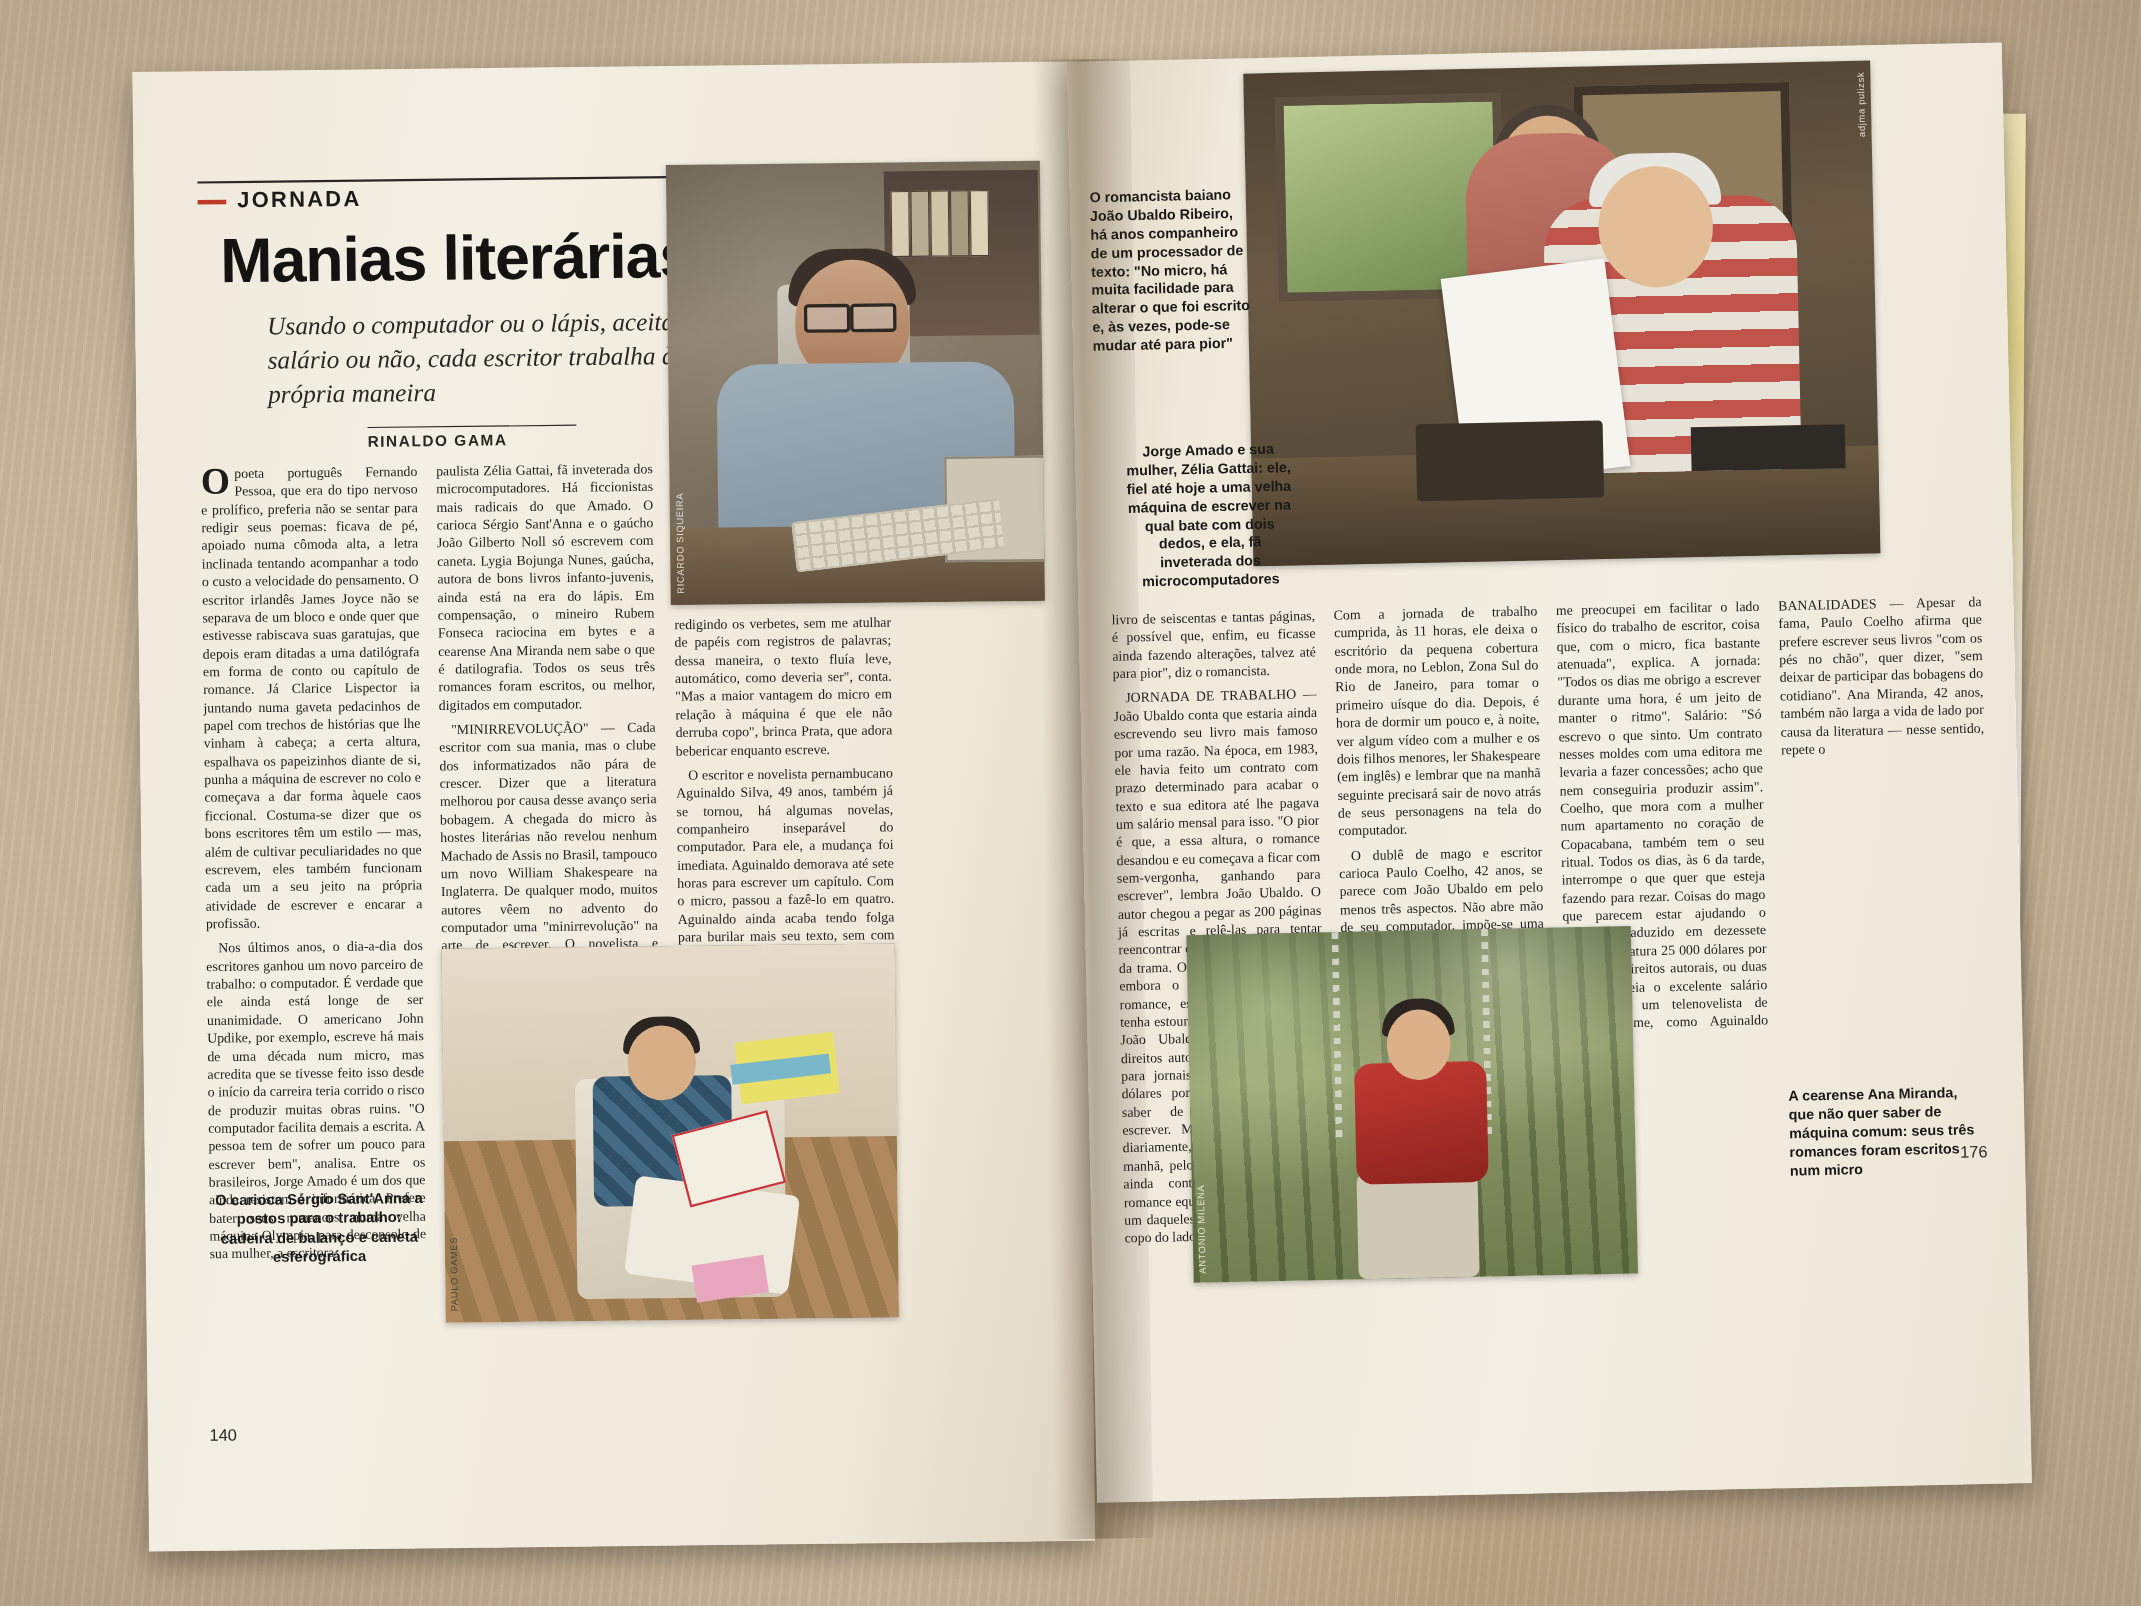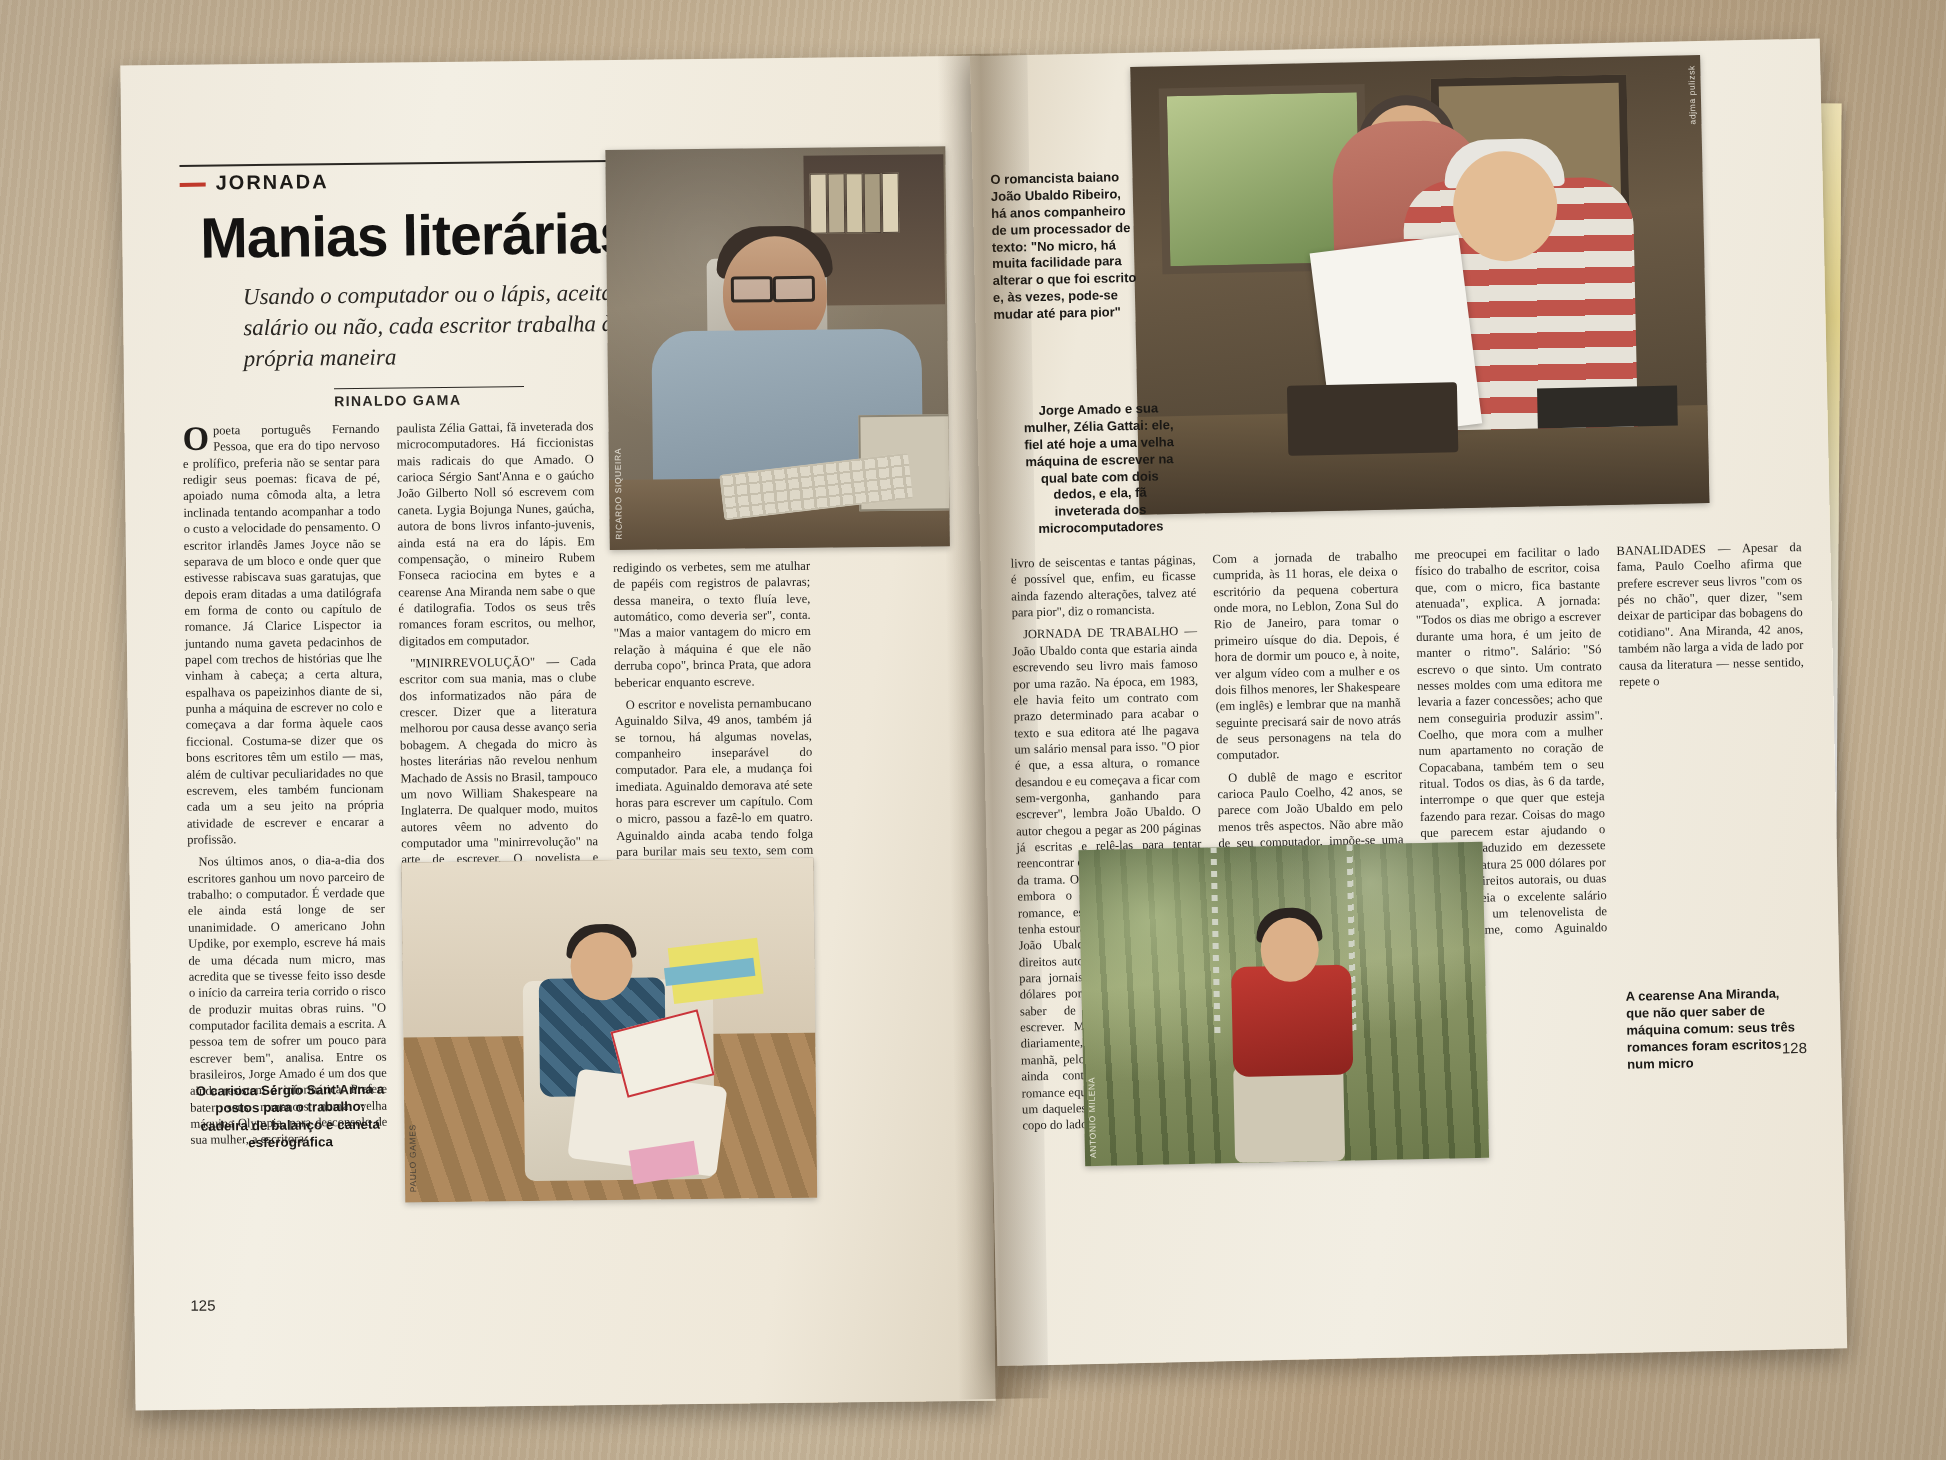--- a/index.html
+++ b/index.html
@@ -275,21 +275,21 @@
       <div class="legs"></div>
       <div class="bks"></div>
       <div class="bks2"></div>
       <div class="mag"></div>
       <div class="pink"></div>
       <div class="credit dark" style="left:3px;bottom:10px;">PAULO GAMES</div>
     </div>
 
     <div class="caption" id="cap-sergio" style="left:58px;top:1018px;width:200px;text-align:center;">O carioca Sérgio Sant'Anna a postos para o trabalho: cadeira de balanço e caneta esferográfica</div>
 
-    <div class="folio" style="left:56px;top:1232px;">125</div>
+    <div class="folio" style="left:56px;top:1232px;">140</div>
   </div>
 
   <div class="page" id="page-right">
 
     <div class="photo" id="ph2">
       <div class="win"></div>
       <div class="pic"></div>
       <div class="w1hair"></div>
       <div class="w1h"></div>
       <div class="w1"></div>
@@ -331,17 +331,17 @@
       <div class="chain2"></div>
       <div class="legs"></div>
       <div class="torso"></div>
       <div class="hair"></div>
       <div class="head"></div>
       <div class="credit" style="left:3px;bottom:8px;">ANTONIO MILENA</div>
     </div>
 
     <div class="cap-boxed" style="left:636px;top:946px;width:180px;">A cearense Ana Miranda, que não quer saber de máquina comum: seus três romances foram escritos num micro</div>
 
-    <div class="folio" style="right:34px;top:1000px;">128</div>
+    <div class="folio" style="right:34px;top:1000px;">176</div>
   </div>
 
   <div class="gutter-shadow"></div>
 </div>
 
 </body></html>

